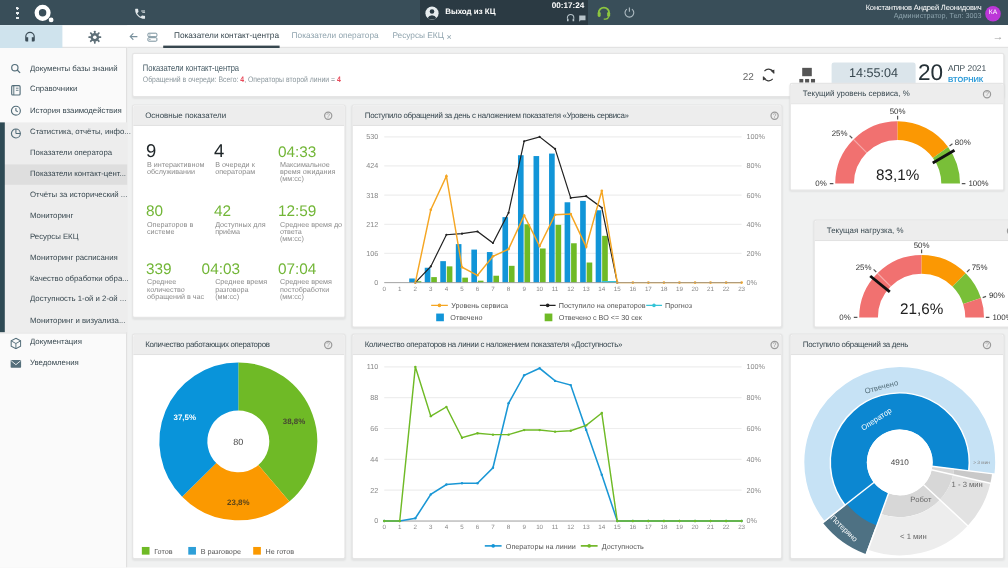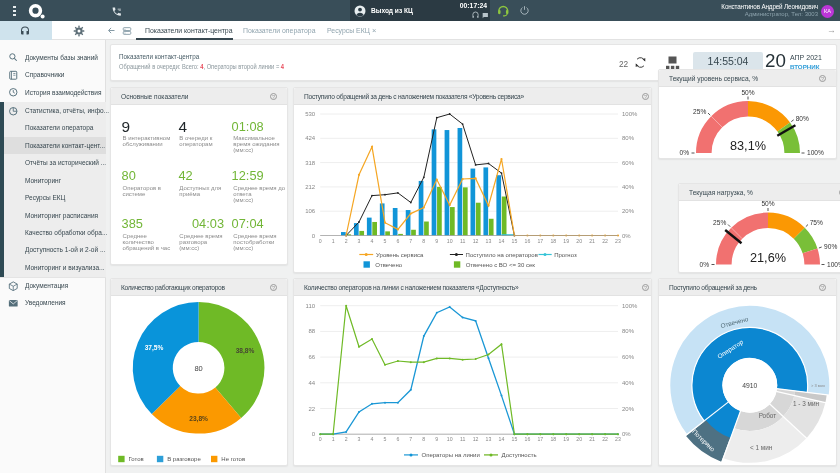--- a/index.html
+++ b/index.html
@@ -155,32 +155,32 @@
 <div class="abs" style="left:693px;top:52px;width:70px;height:19px;background:#dbe5eb;border-radius:2px;text-align:center;font-size:10.5px;color:#37474f;line-height:19px">14:55:04</div>
 <div class="abs" style="left:765px;top:50px;font-size:18.8px;color:#263238">20</div>
 <div class="abs" style="left:790px;top:54px;font-size:7px;color:#37474f">АПР 2021</div>
 <div class="abs" style="left:790px;top:62.5px;font-size:6.2px;color:#2f9cd8;font-weight:bold">ВТОРНИК</div>
 
 <div class="card" style="left:110px;top:87px;width:178px;height:178px">
   <div class="chead">Основные показатели</div>
   <div class="qi" style="left:159px;top:5px">?</div>
   <div class="abs vbig" style="left:10.6px;top:32.2px">9</div>
   <div class="abs vbig" style="left:67.4px;top:32.2px">4</div>
-  <div class="abs val" style="left:120.6px;top:32.8px">01:08</div>
+  <div class="abs val" style="left:120.6px;top:32.8px">04:33</div>
   <div class="abs lab" style="left:11.5px;top:47px">В интерактивном<br>обслуживании</div>
   <div class="abs lab" style="left:68.3px;top:47px">В очереди к<br>операторам</div>
   <div class="abs lab" style="left:122.3px;top:47px">Максимальное<br>время ожидания<br>(мм:сс)</div>
   <div class="abs val" style="left:10.6px;top:81.8px">80</div>
   <div class="abs val" style="left:67.4px;top:81.8px">42</div>
   <div class="abs val" style="left:120.6px;top:81.8px">12:59</div>
   <div class="abs lab" style="left:11.5px;top:96.5px">Операторов в<br>системе</div>
   <div class="abs lab" style="left:68.3px;top:96.5px">Доступных для<br>приёма</div>
   <div class="abs lab" style="left:122.3px;top:96.5px">Среднее время до<br>ответа<br>(мм:сс)</div>
-  <div class="abs val" style="left:10.6px;top:130.4px">385</div>
-  <div class="abs val" style="left:81px;top:130.4px">04:03</div>
+  <div class="abs val" style="left:10.6px;top:130.4px">339</div>
+  <div class="abs val" style="left:57px;top:130.4px">04:03</div>
   <div class="abs val" style="left:120.6px;top:130.4px">07:04</div>
   <div class="abs lab" style="left:11.5px;top:144.9px">Среднее<br>количество<br>обращений в час</div>
   <div class="abs lab" style="left:68.3px;top:144.9px">Среднее время<br>разговора<br>(мм:сс)</div>
   <div class="abs lab" style="left:122.3px;top:144.9px">Среднее время<br>постобработки<br>(мм:сс)</div>
 </div>
 
 <div class="card" style="left:293px;top:87px;width:359px;height:186px">
   <div class="chead" style="letter-spacing:-0.25px">Поступило обращений за день с наложением показателя «Уровень сервиса»</div>
   <div class="qi" style="left:348px;top:5px">?</div>
   <svg class="abs" style="left:0;top:17px" width="357" height="167">

